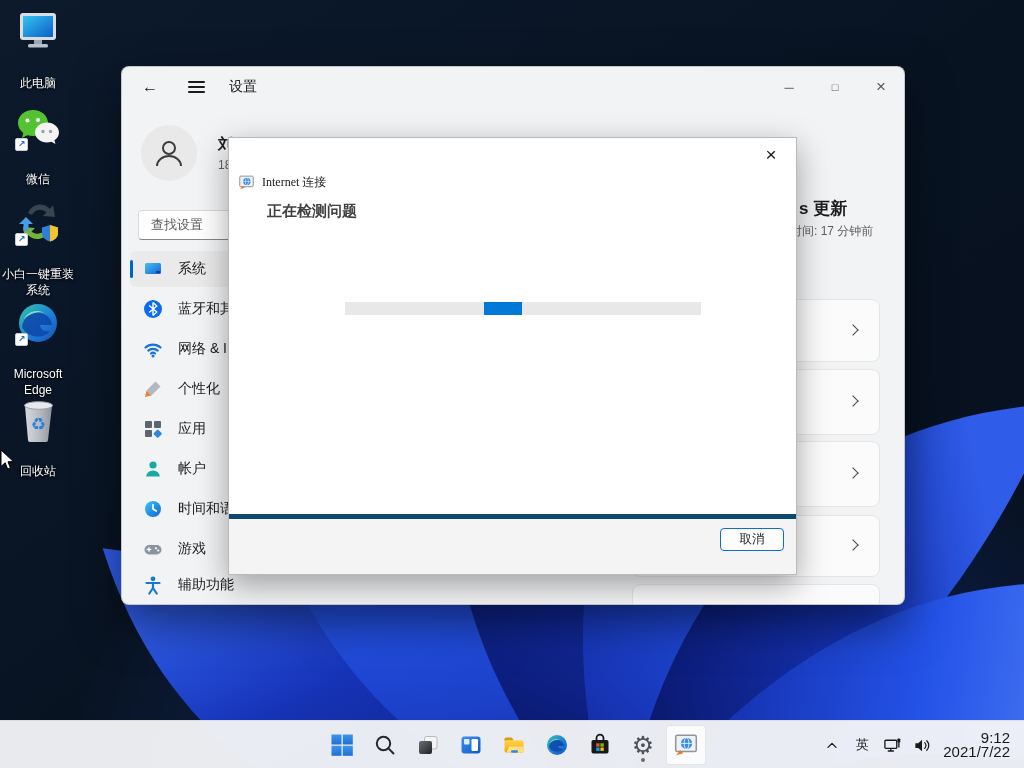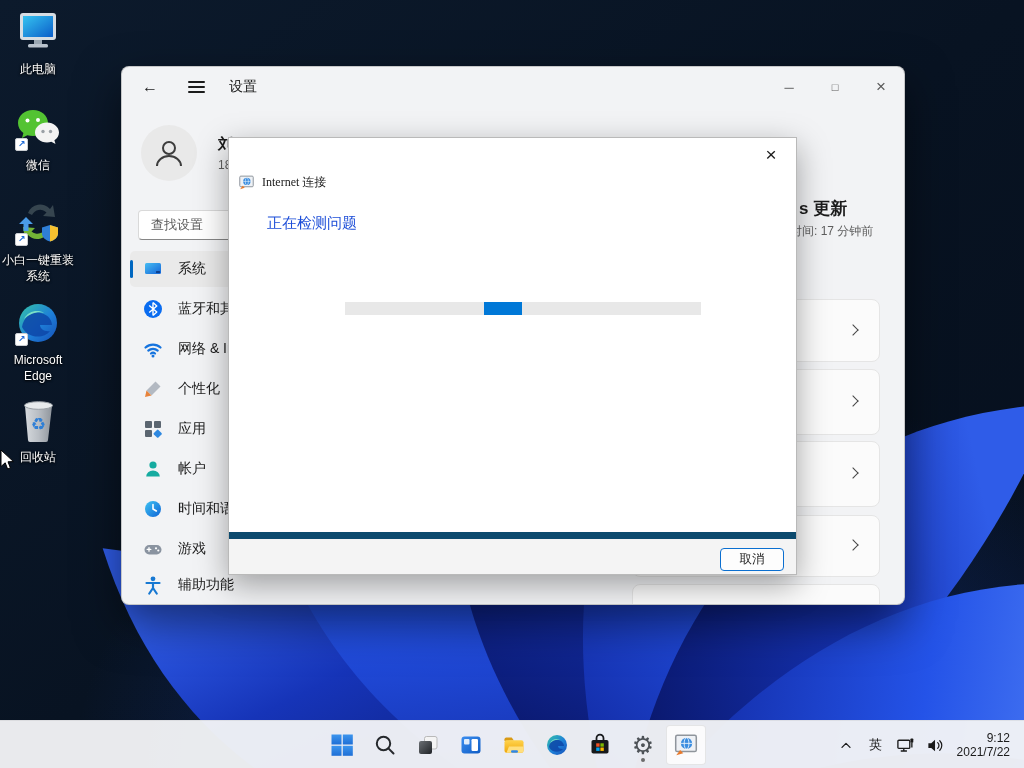--- a/index.html
+++ b/index.html
@@ -5,21 +5,21 @@
   * { margin:0; padding:0; box-sizing:border-box; }
   html,body { width:1024px; height:768px; overflow:hidden; }
   body { position:relative; font-family:"Liberation Sans","DejaVu Sans",sans-serif; background:#081120; }
 
   
   .wallpaper { position:absolute; inset:0; z-index:0; }
 
   
   .dicon { position:absolute; left:0; width:76px; text-align:center; z-index:2; cursor:default; }
   .dicon-img { width:48px; height:48px; margin:0 auto; position:relative; }
-  .dicon-label { margin-top:6px; font-size:12px; color:#fff; line-height:1.3;
+  .dicon-label { margin-top:20px; font-size:12px; color:#fff; line-height:1.3;
                  text-shadow:0 1px 2px rgba(0,0,0,.9), 0 0 3px rgba(0,0,0,.7); }
   .shortcut-badge { position:absolute; left:1px; bottom:1px; width:13px; height:13px; background:#fff;
                     border-radius:2px; border:1px solid #c9cdd2; font-size:9px; line-height:11px;
                     color:#1e6bd7; font-weight:bold; text-align:center; }
 
   
   .win { position:absolute; left:121px; top:66px; width:784px; height:539px; background:#f2f3f5;
          border:1px solid rgba(0,0,0,.18); border-radius:8px; box-shadow:0 18px 45px rgba(0,0,0,.5);
          z-index:10; overflow:hidden; }
   .titlebar { position:relative; height:40px; display:flex; align-items:center; padding-left:20px; gap:24px; }
@@ -60,44 +60,44 @@
   .card .chev { position:absolute; right:22px; top:50%; width:8px; height:8px; margin-top:-5px;
           border-top:1.6px solid #454545; border-right:1.6px solid #454545; transform:rotate(45deg); }
 
   
   .dlg { position:absolute; left:228px; top:137px; width:569px; height:438px; background:#fff;
          border:1px solid #b9b9b9; box-shadow:0 10px 30px rgba(0,0,0,.35); z-index:20; }
   .dlg-close { position:absolute; right:10px; top:4px; width:30px; height:26px; display:flex;
          align-items:center; justify-content:center; font-size:19px; color:#1b1b1b; }
   .dlg-head { position:absolute; left:9px; top:36px; display:flex; align-items:center; gap:7px; }
   .dlg-title { font-size:12px; color:#1b1b1b;font-family:Liberation Serif, serif; }
-  .dlg-status { position:absolute; left:38px; top:76px; font-size:15px; color:#1d4ed8; }
+  .dlg-status { position:absolute; left:38px; top:64px; font-size:15px; color:#404040;font-weight:bold; }
   .dlg-progress { position:absolute; left:116px; top:164px; width:356px; height:13px; background:#e8e8e8;
          overflow:hidden; }
   .dlg-progress .chunk { position:absolute; left:139px; top:0; width:38px; height:13px; background:#0078d7; }
-  .dlg-footer { position:absolute; left:0; bottom:0; width:100%; height:42px; background:#f4f4f4;
-         border-top:7px solid #0c4a6e; }
+  .dlg-footer { position:absolute; left:0; bottom:0; width:100%; height:60px; background:#f4f4f4;
+         border-top:5px solid #0c4a6e; }
   .dlg-cancel { position:absolute; right:12px; top:9px; width:64px; height:23px; background:#fdfdfd;
          border:1.5px solid #0b6fd0; border-radius:4px; font-size:12.5px; color:#1b1b1b;
          display:flex; align-items:center; justify-content:center; font-family:inherit; }
 
   
   .taskbar { position:absolute; left:0; bottom:0; width:1024px; height:48px;
              background:rgba(243,244,246,.96); border-top:1px solid rgba(0,0,0,.06); z-index:30; }
   .tb-center { position:absolute; left:322px; top:4px; display:flex; gap:3px; }
   .tb-btn { width:40px; height:40px; border-radius:4px; display:flex; align-items:center;
             justify-content:center; position:relative; }
   .tb-btn.active-app { background:rgba(255,255,255,.8); border:1px solid rgba(0,0,0,.09); }
   .run-dot { position:absolute; bottom:3px; left:50%; margin-left:-2px; width:4px; height:4px;
              border-radius:50%; background:#6b6b6b; }
   .gear-glyph { font-size:25px; color:#4d5257; line-height:1; }
   .tray { position:absolute; right:6px; top:0; height:48px; display:flex; align-items:center; gap:4px; }
   .tray-btn { width:26px; height:40px; display:flex; align-items:center; justify-content:center; }
   .ime { font-size:13px; color:#1a1a1a; width:26px; text-align:center; }
-  .clock { text-align:right; font-size:12px; color:#1a1a1a; line-height:14.5px; padding:0 8px 0 4px; }
+  .clock { text-align:right; font-size:15px; color:#1a1a1a; line-height:14.5px; padding:0 8px 0 4px; }
 
   .cursor { position:absolute; left:0px; top:449px; z-index:50; }
 </style>
 </head>
 <body>
 
 <div class="wallpaper">
   <svg width="1024" height="768" viewBox="0 0 1024 768">
     <defs>
       <linearGradient id="bg" x1="0" y1="0" x2="1" y2="1">

